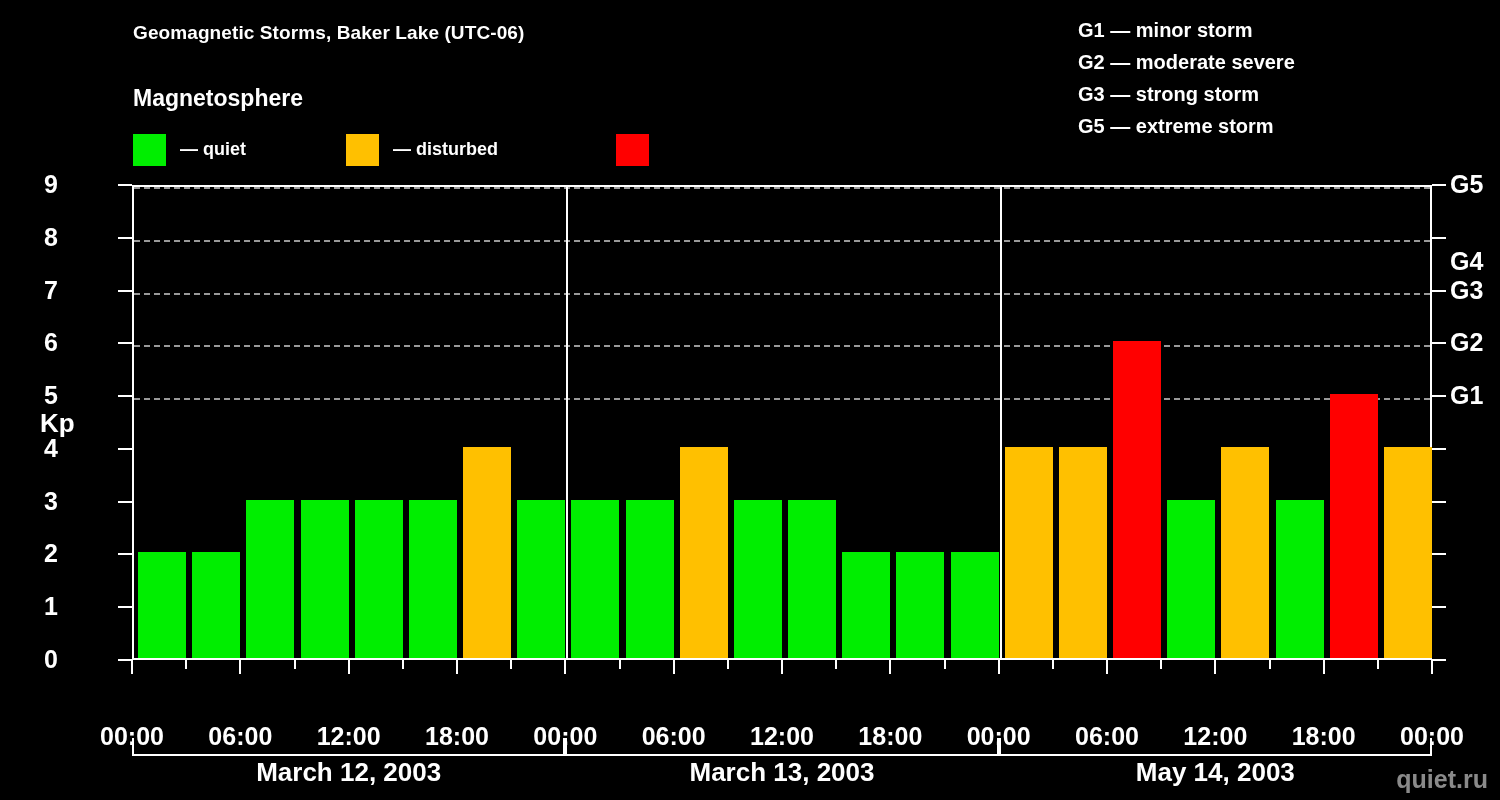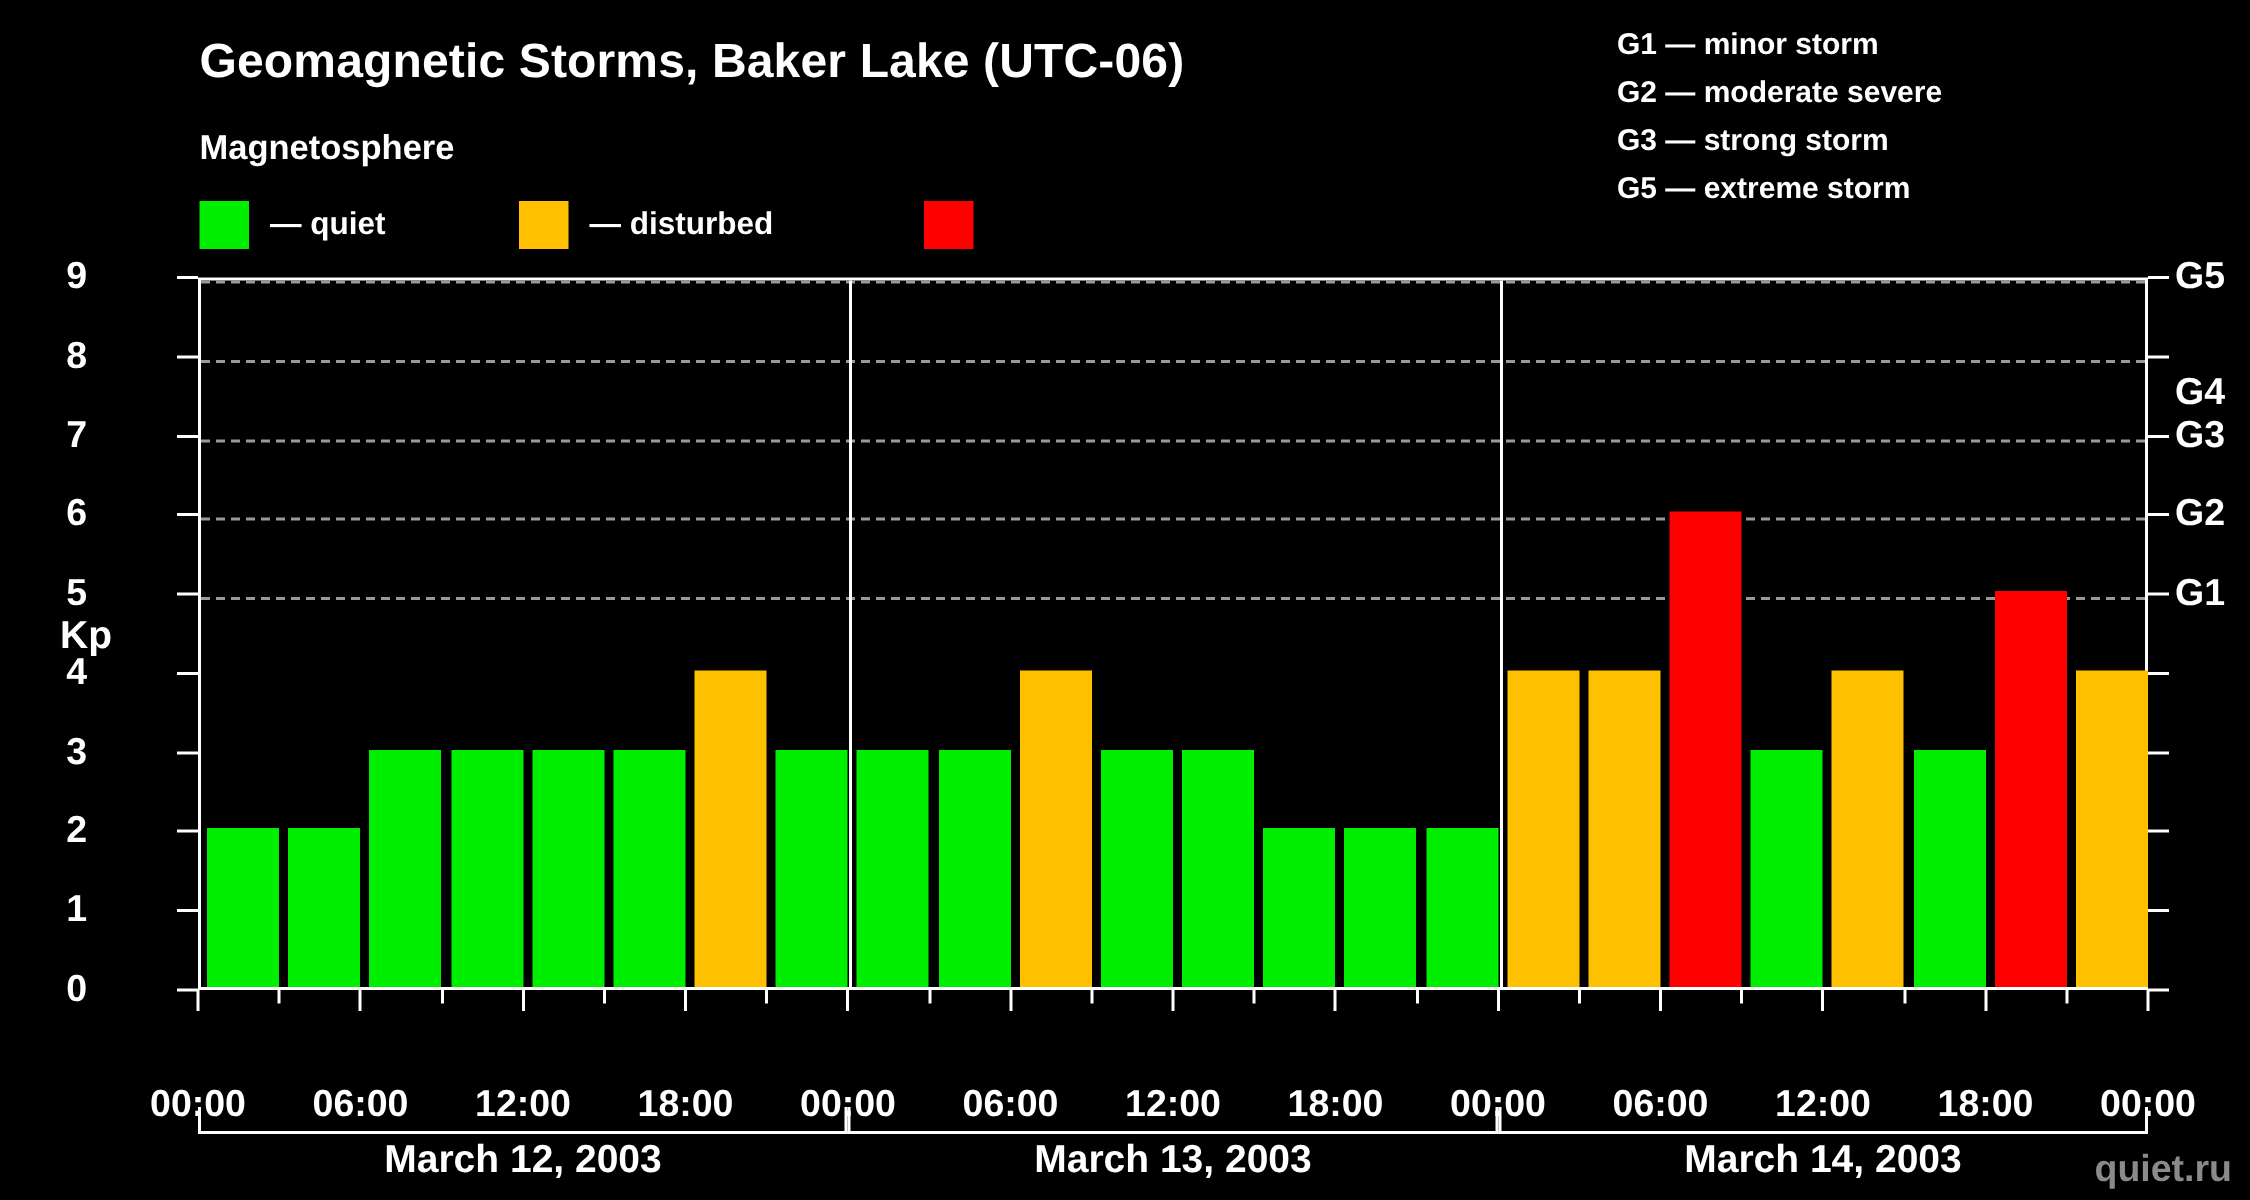--- a/index.html
+++ b/index.html
@@ -14,21 +14,21 @@
     overflow: hidden;
     font-family: "Liberation Sans", sans-serif;
     color: #ffffff;
   }
 
   
   #chart-title {
     position: absolute;
     left: 133px;
     top: 22px;
-    font-size: 32px;
+    font-size: 19px;
     font-weight: bold;
     letter-spacing: 0.1px;
     white-space: nowrap;
   }
   #subtitle {
     position: absolute;
     left: 133px;
     top: 85px;
     font-size: 23px;
     font-weight: bold;
@@ -49,21 +49,21 @@
     display: flex;
     align-items: center;
     white-space: nowrap;
   }
   .legend-swatch {
     width: 33px;
     height: 32px;
     display: inline-block;
   }
   .legend-text {
-    font-size: 21px;
+    font-size: 18px;
     font-weight: bold;
     margin-left: 14px;
     line-height: 1;
     position: relative;
     top: -1px;
   }
 
   
   #g-legend {
     position: absolute;
@@ -349,18 +349,18 @@
     <div class="xtick-label" style="left: 998.667px;">00:00</div>
     <div class="xtick-label" style="left: 1107px;">06:00</div>
     <div class="xtick-label" style="left: 1215.33px;">12:00</div>
     <div class="xtick-label" style="left: 1323.67px;">18:00</div>
     <div class="xtick-label" style="left: 1432px;">00:00</div>
     <div class="day-bracket" style="left: 132px; width: 433.333px;"></div>
     <div class="day-label" style="left: 132px; width: 433.333px; text-align: center;">March 12, 2003</div>
     <div class="day-bracket" style="left: 565.333px; width: 433.333px;"></div>
     <div class="day-label" style="left: 565.333px; width: 433.333px;">March 13, 2003</div>
     <div class="day-bracket" style="left: 998.667px; width: 433.333px;"></div>
-    <div class="day-label" style="left: 998.667px; width: 433.333px;">March 14, 2003</div>
+    <div class="day-label" style="left: 998.667px; width: 433.333px;">May 14, 2003</div>
   </div>
 
 <div id="y-axis-title">Kp</div>
 
 <div id="watermark">quiet.ru</div>
 
 </body></html>

